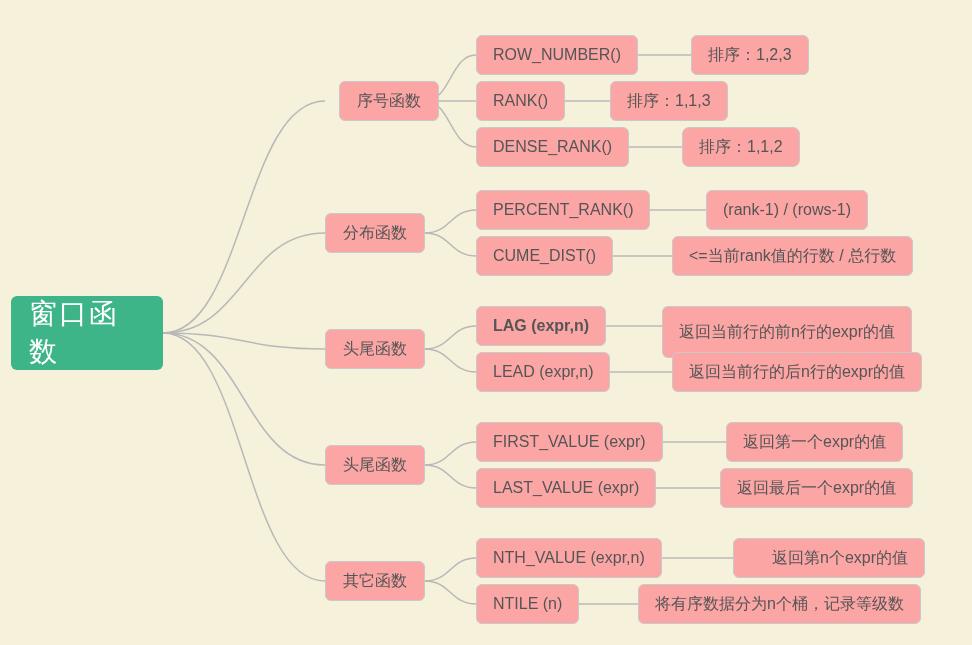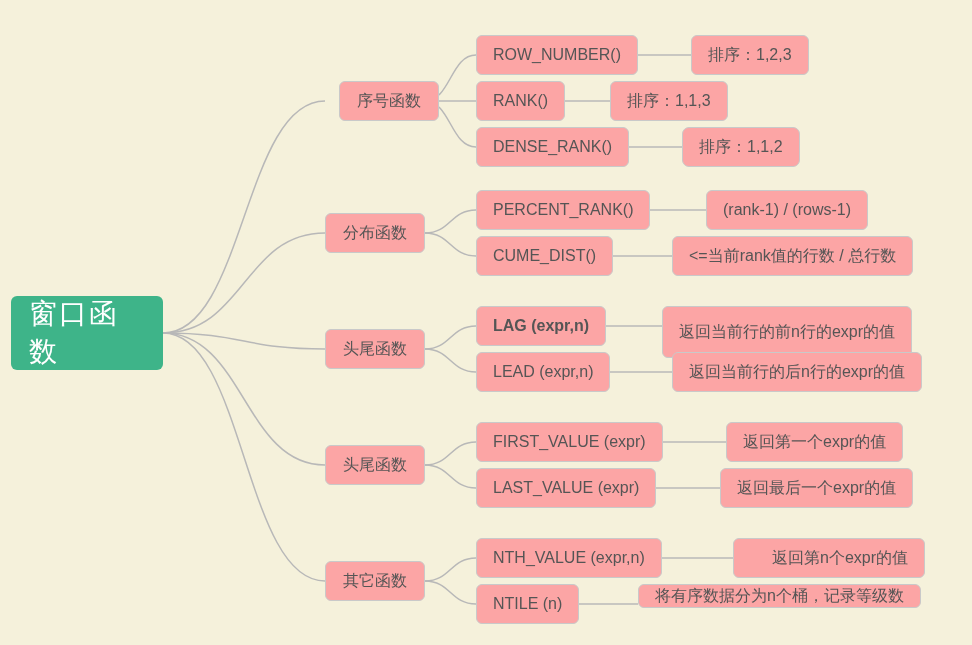--- a/index.html
+++ b/index.html
@@ -106,14 +106,14 @@
     <div class="node" style="left: 672px; top: 352px; height: 40px;">返回当前行的后n行的expr的值</div>
     <div class="node" style="left: 325px; top: 445px; width: 100px; height: 40px;">头尾函数</div>
     <div class="node" style="left: 476px; top: 422px; height: 40px;">FIRST_VALUE (expr)</div>
     <div class="node" style="left: 726px; top: 422px; height: 40px;">返回第一个expr的值</div>
     <div class="node" style="left: 476px; top: 468px; height: 40px;">LAST_VALUE (expr)</div>
     <div class="node" style="left: 720px; top: 468px; height: 40px;">返回最后一个expr的值</div>
     <div class="node" style="left: 325px; top: 561px; width: 100px; height: 40px;">其它函数</div>
     <div class="node" style="left: 476px; top: 538px; height: 40px;">NTH_VALUE (expr,n)</div>
     <div class="node" style="left: 733px; top: 538px; height: 40px; padding-left: 38px;">返回第n个expr的值</div>
     <div class="node" style="left: 476px; top: 584px; height: 40px;">NTILE (n)</div>
-    <div class="node" style="left: 638px; top: 584px; height: 24px;">将有序数据分为n个桶，记录等级数</div>
+    <div class="node" style="left: 638px; top: 584px; height: 40px;">将有序数据分为n个桶，记录等级数</div>
   </div>
 
 </body></html>

